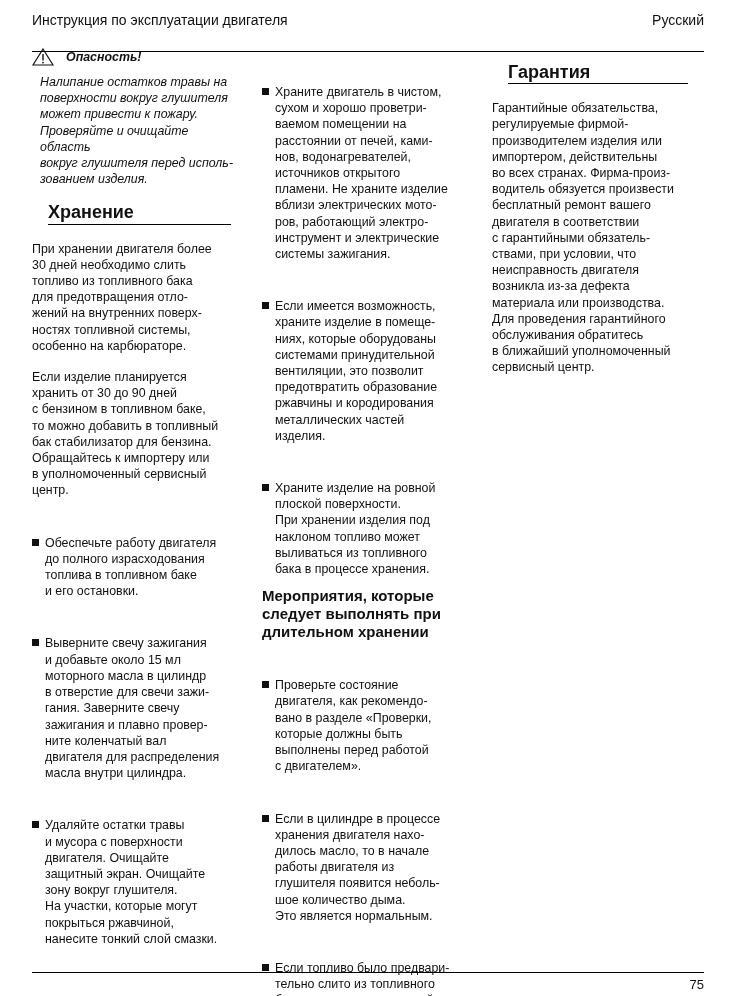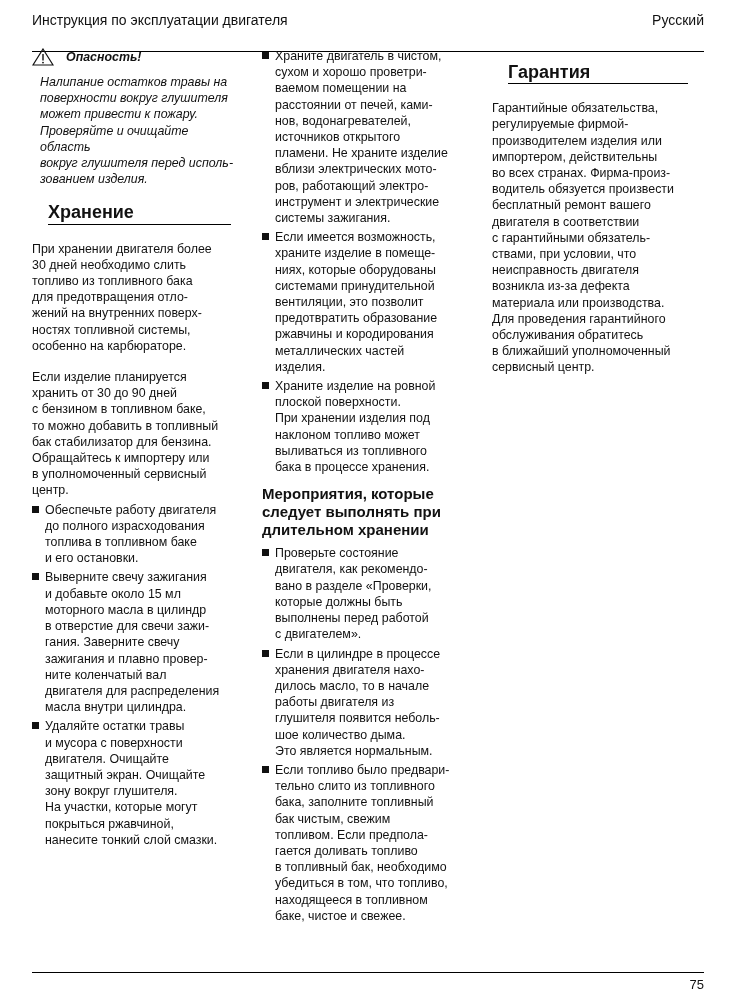--- a/index.html
+++ b/index.html
@@ -23,21 +23,21 @@
   .warn-text { font-style: italic; white-space: pre-line; margin: 8px; }
   h2 {
     font-size: 18px; font-weight: bold; margin: 16px; padding-bottom: 3px;
     border-bottom: 1.2px solid #000;
   }
   .h2-wrap { margin-top: 17px; margin-bottom: 8px; }
   h3 {
     font-size: 15px; line-height: 18px; font-weight: bold; margin: 10px 0 6px 0;
     white-space: pre-line;
   }
-  .bullet { display: flex; margin-bottom: 3px; }
+  .bullet { display: flex; margin-bottom: 3px; margin-top: 36px; }
   .bmark {
     width: 7px; height: 7px; background: #111; margin-top: 4px; margin-right: 6px; flex: 0 0 7px;
   }
   .btext { white-space: pre-line; }
   .footer-line {
     position: absolute; left: 32px; top: 972px; width: 672px; border-top: 1.5px solid #000;
   }
   .page-num {
     position: absolute; right: 32px; top: 977px; font-size: 13px;
   }

